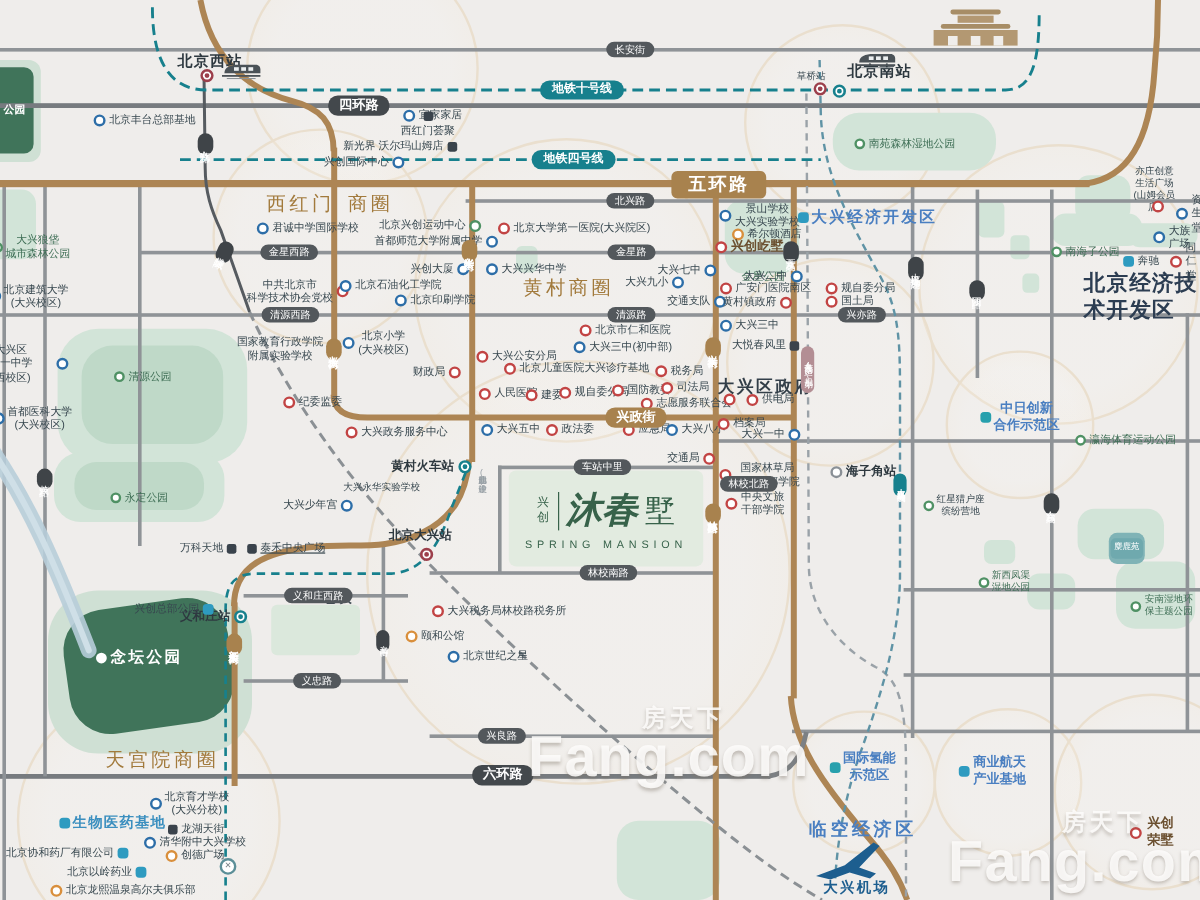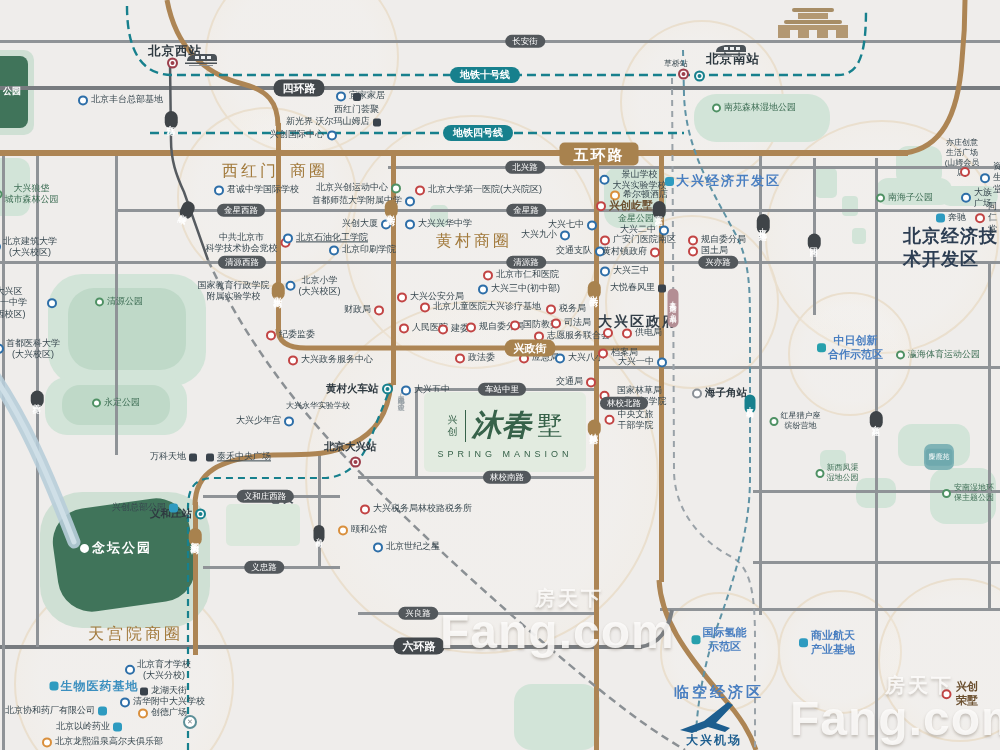--- a/index.html
+++ b/index.html
@@ -53,21 +53,21 @@
   .k-tiny{font-size:8px;}
   .k-stn{font-size:12.5px;font-weight:bold;color:#2e3940;letter-spacing:1px;}
   .k-stn2{font-size:10.5px;font-weight:bold;color:#2e3940;}
   .k-bb{font-size:16px;font-weight:normal;color:#a27a3c;letter-spacing:3px;}
   .k-gov{font-size:14px;font-weight:bold;color:#333f49;letter-spacing:2px;}
   .k-navy{font-size:18px;font-weight:bold;color:#2c3d52;letter-spacing:1px;white-space:nowrap;}
   .k-zone{font-size:13px;font-weight:bold;color:#4a7fc1;letter-spacing:2px;}
   .k-zone2{font-size:11px;font-weight:bold;color:#4a7fc1;}
   .k-zone3{font-size:15px;font-weight:bold;color:#4a7fc1;letter-spacing:3px;}
   .k-zteal{font-size:12px;font-weight:bold;color:#3b8fbf;letter-spacing:1px;}
-  .k-park2{color:#3e6e55;}
+  .k-park2{color:#3e6e55;margin-top:12px;}
   .k-white{font-size:13px;font-weight:bold;color:#fff;letter-spacing:2px;}
   .k-white2{font-size:9px;font-weight:bold;color:#fff;}
   .k-xc{font-size:11px;font-weight:bold;color:#6b5030;}
   .k-block{font-size:13px;font-weight:bold;color:#3f4a52;letter-spacing:1px;}
   .k-vtiny{writing-mode:vertical-rl;text-orientation:upright;font-size:7px;color:#98a0a6;transform:translateY(-50%);}
   .k-lake{background:#6fa9ae;color:#fff;font-size:7px;padding:4px 3px;border-radius:4px;}
   .k-air{font-size:12px;font-weight:bold;color:#1d5e8f;letter-spacing:2px;}
   
   .logo-block{position:absolute;left:424px;top:392px;width:162px;height:80px;background:#e2ebe0;
               border-radius:6px;display:flex;flex-direction:column;align-items:center;justify-content:center;z-index:25;}
@@ -335,21 +335,21 @@
       </div>
       <div class="poi " style="left: 342px; top: 224px;">
         <span class="tx">兴创大厦</span>
         <span class="ic ic-ring" style="border-color: rgb(45, 110, 168);"></span>
       </div>
       <div class="poi  c" style="left: 248px; top: 243px;">
         <span class="tx">中共北京市
 科学技术协会党校</span>
         <span class="ic ic-ring" style="border-color: rgb(194, 68, 68);"></span>
       </div>
-      <div class="poi " style="left: 283px; top: 238px; text-decoration: underline;">
+      <div class="poi " style="left: 283px; top: 238px;">
         <span class="ic ic-ring" style="border-color: rgb(45, 110, 168);"></span>
         <span class="tx">北京石油化工学院</span>
       </div>
       <div class="poi " style="left: 329px; top: 250px;">
         <span class="ic ic-ring" style="border-color: rgb(45, 110, 168);"></span>
         <span class="tx">北京印刷学院</span>
       </div>
       <div class="poi k-park2 c col" style="left: 26px; top: 194px;">
         <span class="ic ic-dot"></span>
         <span class="tx">大兴狼垡
@@ -583,21 +583,21 @@
         <span class="tx">供电局</span>
       </div>
       <div class="poi " style="left: 600px; top: 271px;">
         <span class="ic ic-ring" style="border-color: rgb(45, 110, 168);"></span>
         <span class="tx">大兴三中</span>
       </div>
       <div class="poi " style="left: 610px; top: 288px;">
         <span class="tx">大悦春风里</span>
         <span class="ic ic-sq" style="background: rgb(58, 67, 76);"></span>
       </div>
-      <div class="poi " style="left: 401px; top: 358px; margin-top: 32px;">
+      <div class="poi " style="left: 401px; top: 358px;">
         <span class="ic ic-ring" style="border-color: rgb(45, 110, 168);"></span>
         <span class="tx">大兴五中</span>
       </div>
       <div class="poi " style="left: 455px; top: 358px;">
         <span class="ic ic-ring" style="border-color: rgb(194, 68, 68);"></span>
         <span class="tx">政法委</span>
       </div>
       <div class="poi " style="left: 519px; top: 358px;">
         <span class="ic ic-ring" style="border-color: rgb(194, 68, 68);"></span>
         <span class="tx">应急局</span>
@@ -630,21 +630,21 @@
       </div>
       <div class="poi k-stn2" style="left: 692px; top: 393px;">
         <span class="ic ic-gst"></span>
         <span class="tx">海子角站</span>
       </div>
       <div class="poi k-tiny c col" style="left: 795px; top: 421px;">
         <span class="ic ic-dot"></span>
         <span class="tx">红星猎户座
 缤纷营地</span>
       </div>
-      <div class="poi " style="left: 236px; top: 335px; margin-left: 30px;">
+      <div class="poi " style="left: 236px; top: 335px;">
         <span class="ic ic-ring" style="border-color: rgb(194, 68, 68);"></span>
         <span class="tx">纪委监委</span>
       </div>
       <div class="poi  c" style="left: 240px; top: 291px;">
         <span class="tx">国家教育行政学院
 附属实验学校</span>
         <span class="ic ic-ring" style="border-color: rgb(45, 110, 168);"></span>
       </div>
       <div class="poi " style="left: 288px; top: 360px;">
         <span class="ic ic-ring" style="border-color: rgb(194, 68, 68);"></span>

